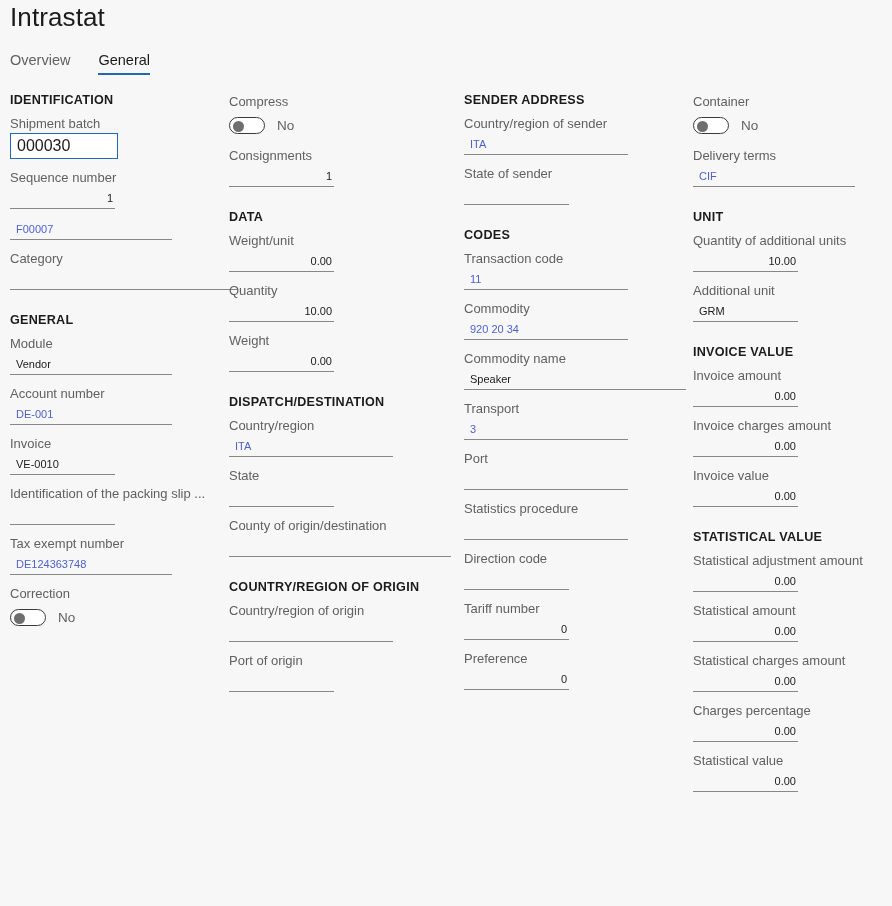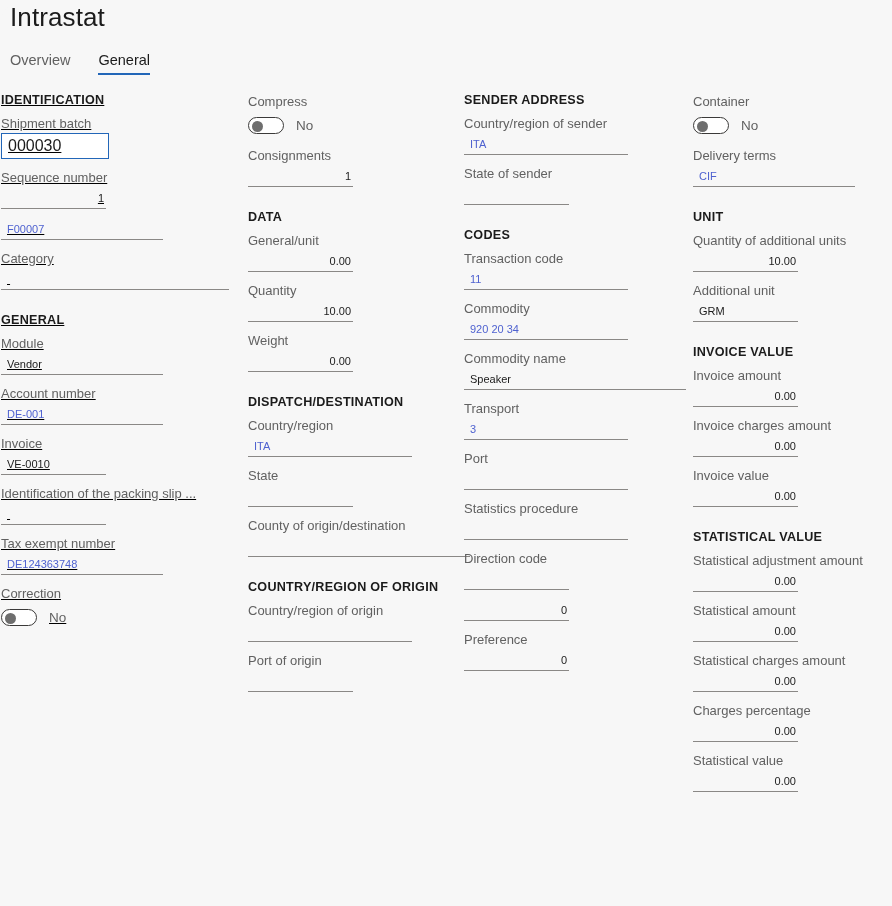--- a/index.html
+++ b/index.html
@@ -23,22 +23,22 @@
     font-size: 14.5px; color: #616161; padding-bottom: 7px;
     cursor: pointer; position: relative;
   }
   .tab.active { color: #1b1b1b; }
   .tab.active::after {
     content: ""; position: absolute; left: 0; right: 0; bottom: 0;
     height: 2px; background: #2266b8;
   }
 
   .col { position: absolute; top: 92px; }
-  .col-1 { left: 1px; width: 222px; text-decoration: underline; }
-  .col-2 { left: 248px; width: 222px; }
+  .col-1 { left: 10px; width: 222px; }
+  .col-2 { left: 229px; width: 222px; }
   .col-3 { left: 464px; width: 224px; }
   .col-4 { left: 693px; width: 195px; }
 
   .sect {
     font-size: 12.6px; font-weight: bold; color: #1b1b1b;
     letter-spacing: 0.25px; text-transform: uppercase;
     margin: 0 0 6px 0; line-height: 16px;
   }
   .sect.gap { margin-top: 22px; }
 
@@ -151,21 +151,21 @@
           </div>
           <div class="toggle-text">No</div>
         </div>
       </div>
       <div class="field">
         <div class="flabel">Consignments</div>
         <div class="fval w-105 num">1</div>
       </div>
       <div class="sect gap">DATA</div>
       <div class="field">
-        <div class="flabel">General/unit</div>
+        <div class="flabel">Weight/unit</div>
         <div class="fval w-105 num">0.00</div>
       </div>
       <div class="field">
         <div class="flabel">Quantity</div>
         <div class="fval w-105 num">10.00</div>
       </div>
       <div class="field">
         <div class="flabel">Weight</div>
         <div class="fval w-105 num">0.00</div>
       </div>
@@ -225,20 +225,21 @@
       </div>
       <div class="field">
         <div class="flabel">Statistics procedure</div>
         <div class="fval w-164 empty">&nbsp;</div>
       </div>
       <div class="field">
         <div class="flabel">Direction code</div>
         <div class="fval w-105 empty">&nbsp;</div>
       </div>
       <div class="field">
+        <div class="flabel">Tariff number</div>
         <div class="fval w-105 num">0</div>
       </div>
       <div class="field">
         <div class="flabel">Preference</div>
         <div class="fval w-105 num">0</div>
       </div>
     </div>
   <div class="col col-4">
       <div class="field">
         <div class="flabel">Container</div>

